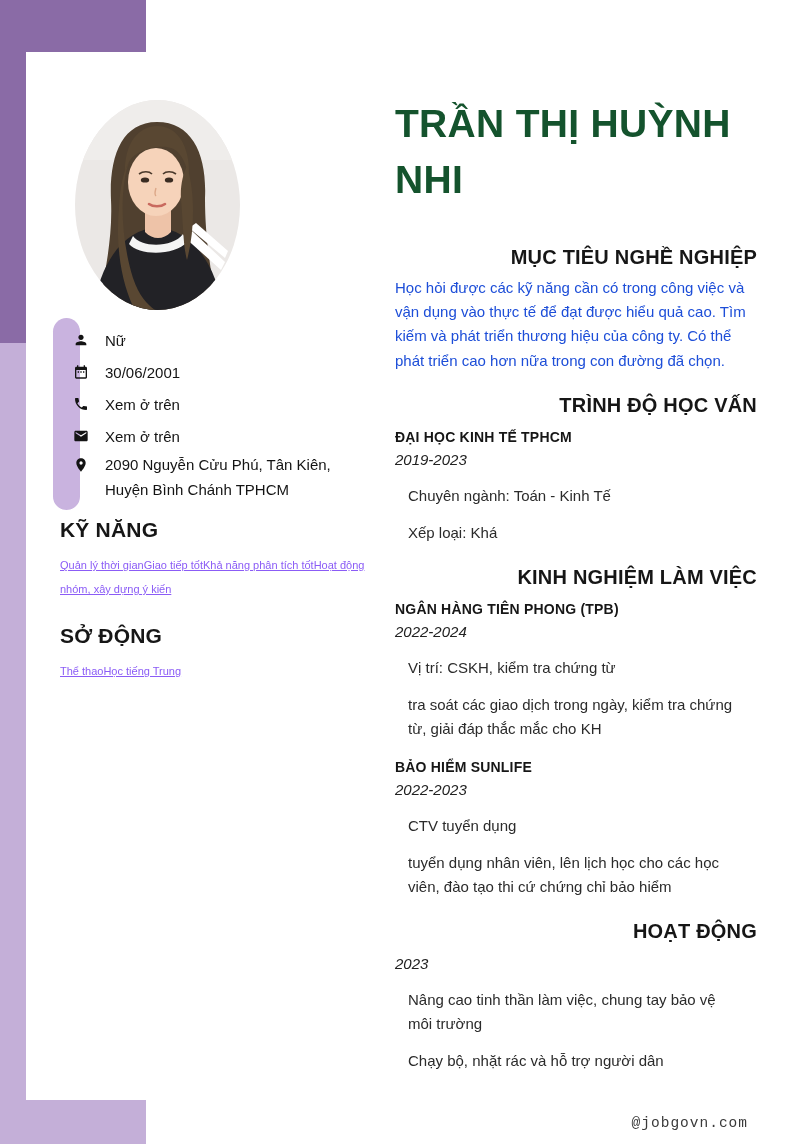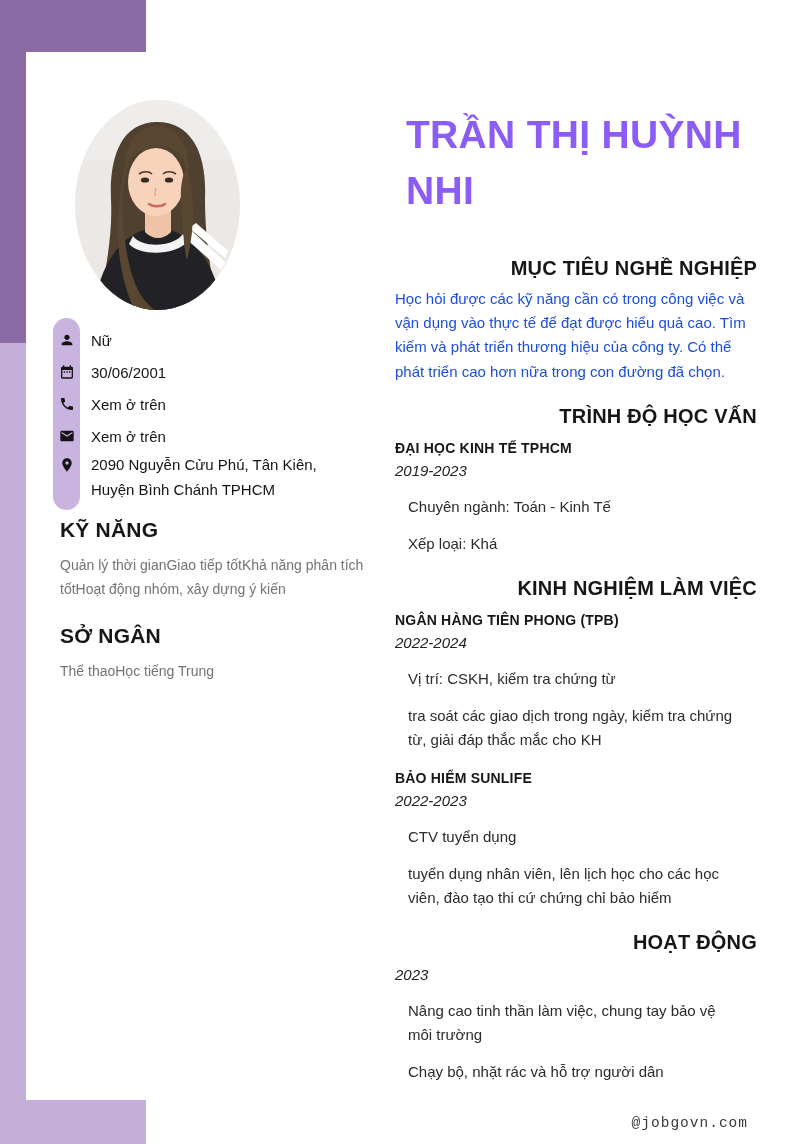--- a/index.html
+++ b/index.html
@@ -11,38 +11,38 @@
   .corner-top{position:absolute;left:0;top:0;width:146px;height:52px;background:var(--dark-purple);}
   .stripe-dark{position:absolute;left:0;top:0;width:26px;height:343px;background:var(--dark-purple);}
   .stripe-light{position:absolute;left:0;top:343px;width:26px;height:801px;background:var(--light-purple);}
   .corner-bottom{position:absolute;left:0;top:1100px;width:146px;height:44px;background:var(--light-purple);}
 
   
   .photo{position:absolute;left:75px;top:100px;width:165px;height:210px;border-radius:50%;overflow:hidden;}
   .photo svg{display:block;width:100%;height:100%;}
 
   
-  .contact{position:absolute;left:53px;top:318px;width:300px;padding:6px 0 8px 0;}
+  .contact{position:absolute;left:53px;top:318px;width:300px;padding:6px 0 8px 14px;}
   .contact-rail{position:absolute;left:0;top:0;bottom:0;width:27px;background:var(--pill-purple);border-radius:14px;}
   .contact-row{position:relative;display:flex;align-items:center;min-height:32px;}
   .contact-row.multiline{align-items:flex-start;}
   .contact-row.multiline .cicon{margin-top:5px;}
   .cicon{width:27px;display:flex;justify-content:center;align-items:center;flex:0 0 27px;}
   .cicon svg{width:16px;height:16px;fill:#141414;}
   .cval{margin-left:11px;font-size:15px;color:#141414;line-height:25px;width:262px;}
 
   
   .left-col{position:absolute;left:60px;top:514px;width:314px;}
   .left-col h2{margin:0;font-size:21px;font-weight:700;color:#161616;line-height:32px;letter-spacing:.2px;}
-  .left-col p{margin:7px 0 0 0;font-size:14px;line-height:24px;color:#737373;}
+  .left-col p{margin:7px 0 0 0;font-size:11px;line-height:24px;color:#8b5cf6;text-decoration:underline;}
   .left-sec2{margin-top:19px;}
 
   
   .right-col{position:absolute;left:395px;top:96px;width:362px;}
-  .name{margin:11px;font-size:39px;line-height:56px;font-weight:700;color:#8b5cf6;letter-spacing:.3px;}
+  .name{margin:0;font-size:39px;line-height:56px;font-weight:700;color:#14532d;letter-spacing:.3px;}
   .job-title{margin-top:13px;font-size:23px;line-height:35px;font-weight:700;color:#1a1a1a;}
   .r-section{margin-top:18px;}
   .r-section.first{margin-top:35px;}
   .r-section h2{margin:0;font-size:20px;font-weight:700;color:#161616;line-height:28px;letter-spacing:.2px;text-align:right;}
   .r-body{margin:5px 0 0 0;font-size:15px;line-height:24.2px;color:#1d4ed8;}
   .entry{margin-top:7px;}
   .entry + .entry{margin-top:15px;}
   .entry-org{margin:0;font-size:14px;font-weight:700;color:#161616;line-height:22px;letter-spacing:.2px;}
   .entry-period{margin:0;font-size:15px;font-style:italic;color:#222;line-height:23px;}
   .entry-line{margin:13px;font-size:15px;line-height:24px;color:#2b2b2b;}
@@ -138,21 +138,21 @@
           </svg>
       </span>
       <span class="cval">2090 Nguyễn Cửu Phú, Tân Kiên, Huyện Bình Chánh TPHCM</span>
     </div>
   </div>
 
   <div class="left-col">
     <h2>KỸ NĂNG</h2>
     <p>Quản lý thời gianGiao tiếp tốtKhả năng phân tích tốtHoạt động nhóm, xây dựng ý kiến</p>
     <div class="left-sec2">
-      <h2>SỞ NGÂN</h2>
+      <h2>SỞ ĐỘNG</h2>
       <p>Thể thaoHọc tiếng Trung</p>
     </div>
   </div>
 
   <div class="right-col">
     <h1 class="name">TRẦN THỊ HUỲNH NHI</h1>
 
     <div class="r-section first">
       <h2>MỤC TIÊU NGHỀ NGHIỆP</h2>
       <p class="r-body">Học hỏi được các kỹ năng cần có trong công việc và vận dụng vào thực tế để đạt được hiểu quả cao. Tìm kiếm và phát triển thương hiệu của công ty. Có thể phát triển cao hơn nữa trong con đường đã chọn.</p>

